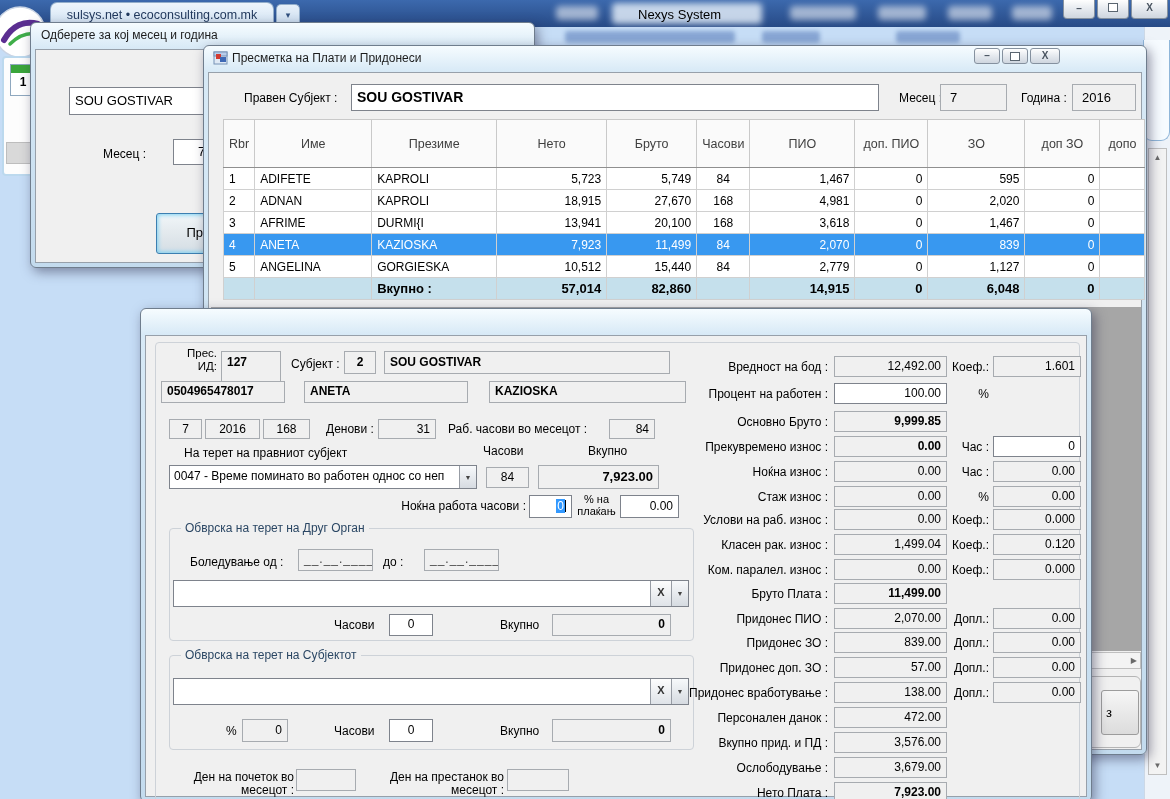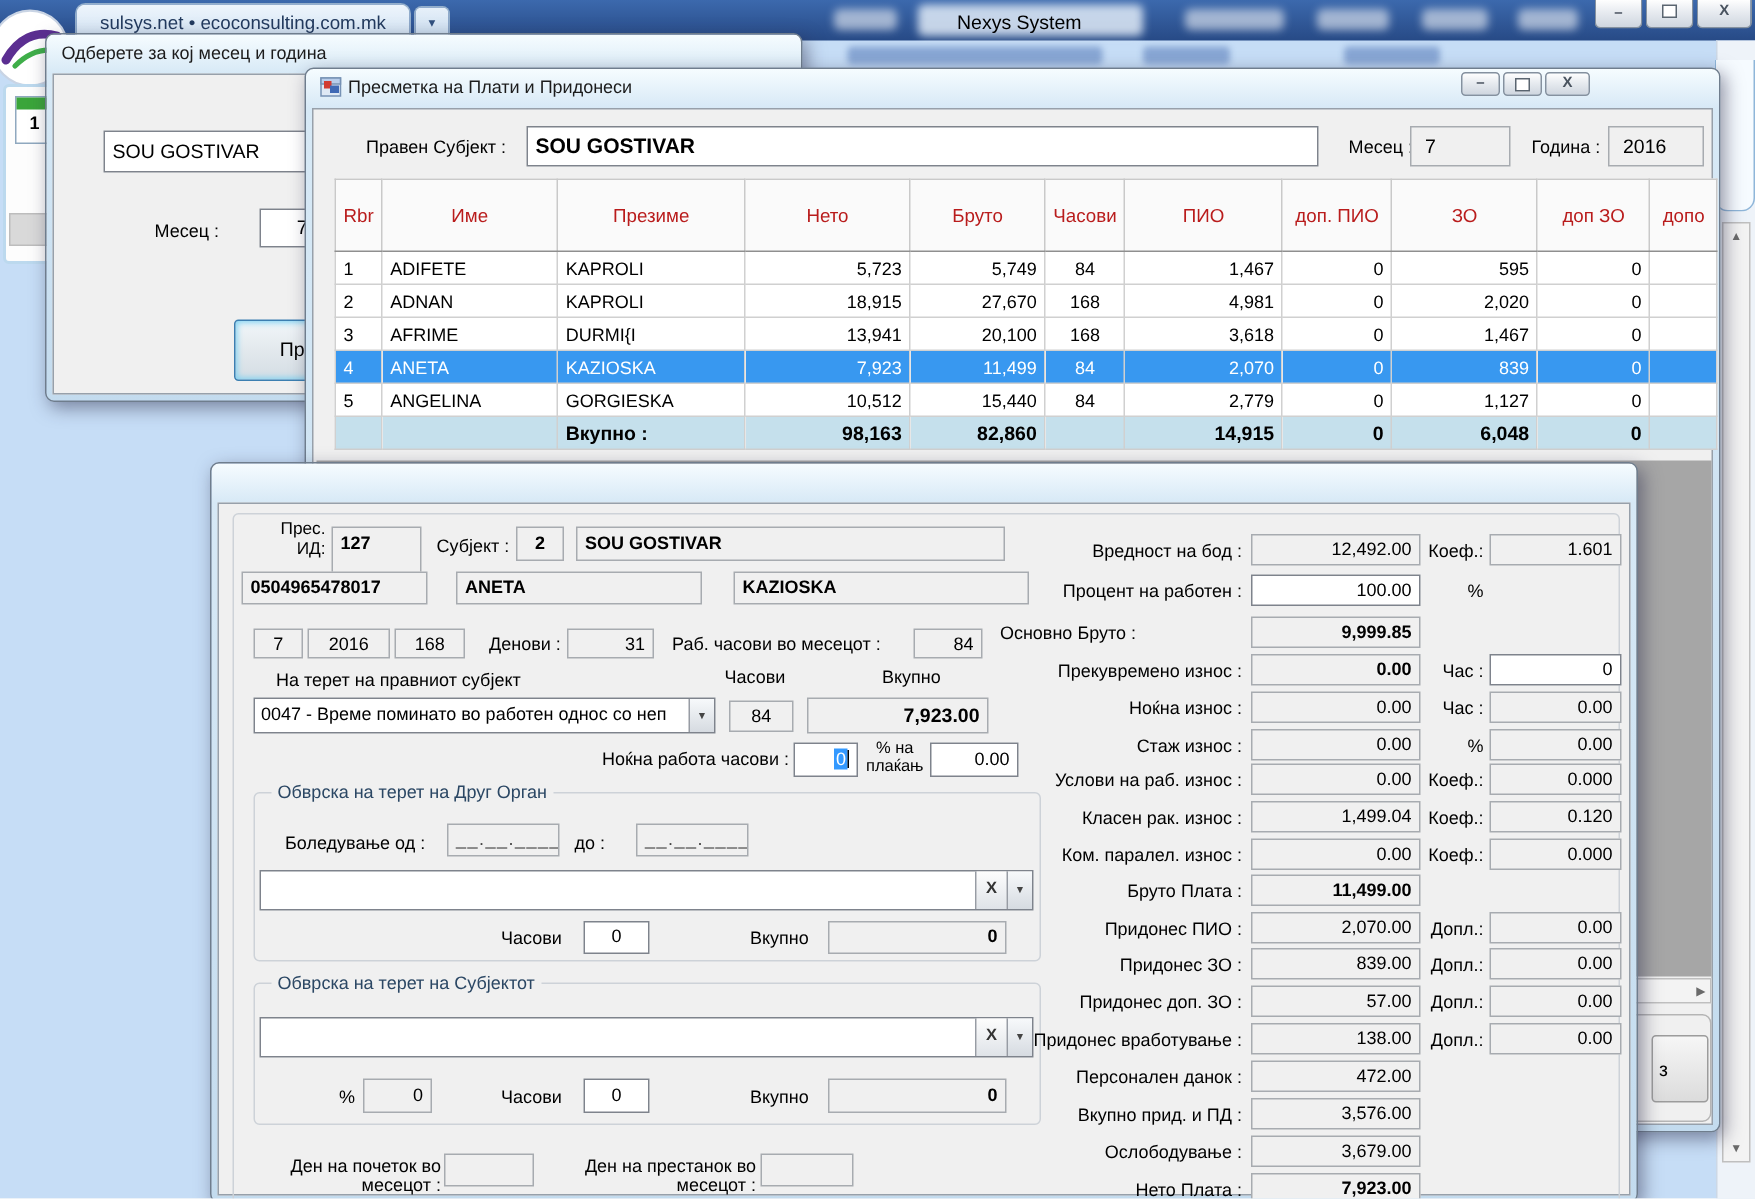--- a/index.html
+++ b/index.html
@@ -33,21 +33,21 @@
   .combo{position:absolute;display:flex;box-sizing:border-box;background:#fff;border:1px solid #7e838c;}
   .combo .ctext{flex:1;font-size:12px;padding:3px 4px;white-space:nowrap;overflow:hidden;}
   .combo .cbtn{width:20px;border-left:1px solid #979ca4;background:linear-gradient(#fdfdfd,#dfe3e8);
     text-align:center;font-size:11px;font-weight:700;line-height:22px;color:#333;}
   .combo .carr{width:16px;border-left:1px solid #979ca4;background:linear-gradient(#f7f9fb,#d6dbe1);
     text-align:center;font-size:7px;line-height:23px;color:#444;}
   
   table.paytable{position:absolute;left:19px;top:73px;border-collapse:collapse;table-layout:fixed;
     background:#fff;font-size:12px;border:1px solid #5f6670;}
   .paytable th{height:43px;background:#fafafa;border:1px solid #c9c9c9;border-bottom:1px solid #8f8f8f;
-    font-weight:400;color:#b91c1c;padding:2px 5px;vertical-align:middle;font-size:12.5px;}
+    font-weight:400;color:#404040;padding:2px 5px;vertical-align:middle;font-size:12.5px;}
   .paytable td{height:17px;border:1px solid #d0d0d0;padding:2px 5px;white-space:nowrap;overflow:hidden;}
   .paytable tr.sel td{background:#3898f0;color:#fff;}
   .paytable tr.tot td{background:#c5e0ec;font-weight:700;font-size:13px;border-top:1px solid #8f8f8f;}
   
   .rght{left:455px;width:232px;text-align:right;}
   .mainbox{left:693px;width:113px;height:21px;}
   .sublab{left:794px;width:54px;text-align:right;}
   .subbox{left:852px;width:88px;height:21px;}
   
   .topbar{position:absolute;left:0;top:0;width:1170px;height:27px;
@@ -245,21 +245,21 @@
               <td style="text-align: right;">2,779</td>
               <td style="text-align: right;">0</td>
               <td style="text-align: right;">1,127</td>
               <td style="text-align: right;">0</td>
               <td style="text-align: right;"></td>
             </tr>
             <tr class="tot">
               <td style="text-align: left;"></td>
               <td style="text-align: left;"></td>
               <td style="text-align: left;">Вкупно :</td>
-              <td style="text-align: right;">98,163</td>
+              <td style="text-align: right;">57,014</td>
               <td style="text-align: right;">82,860</td>
               <td style="text-align: center;"></td>
               <td style="text-align: right;">14,915</td>
               <td style="text-align: right;">0</td>
               <td style="text-align: right;">6,048</td>
               <td style="text-align: right;">0</td>
               <td style="text-align: right;"></td>
             </tr>
           </tbody>
         </table>
@@ -351,21 +351,21 @@
       <div class="lbl lbl2 r" style="left:243px;top:462px;width:120px;">Ден на престанок во месецот :</div>
       <div class="tb" style="left:366px;top:460px;width:62px;height:22px;"></div>
 
     <div class="lbl rght" style="top: 51px;">Вредност на бод :</div>
         <div class="tb num mainbox" style="top: 47px;">12,492.00</div>
         <div class="lbl sublab" style="top: 51px;">Коеф.:</div>
         <div class="tb num subbox" style="top: 47px;">1.601</div>
         <div class="lbl rght" style="top: 78px;">Процент на работен :</div>
         <div class="tb num mainbox white" style="top: 74px;">100.00</div>
         <div class="lbl sublab" style="top: 78px;">%</div>
-        <div class="lbl rght" style="top: 106px; text-align: center;">Основно Бруто :</div>
+        <div class="lbl rght" style="top: 106px;">Основно Бруто :</div>
         <div class="tb num mainbox b" style="top: 102px;">9,999.85</div>
         <div class="lbl rght" style="top: 131px;">Прекувремено износ :</div>
         <div class="tb num mainbox b" style="top: 127px;">0.00</div>
         <div class="lbl sublab" style="top: 131px;">Час :</div>
         <div class="tb num subbox white" style="top: 127px;">0</div>
         <div class="lbl rght" style="top: 156px;">Ноќна износ :</div>
         <div class="tb num mainbox" style="top: 152px;">0.00</div>
         <div class="lbl sublab" style="top: 156px;">Час :</div>
         <div class="tb num subbox" style="top: 152px;">0.00</div>
         <div class="lbl rght" style="top: 181px;">Стаж износ :</div>

